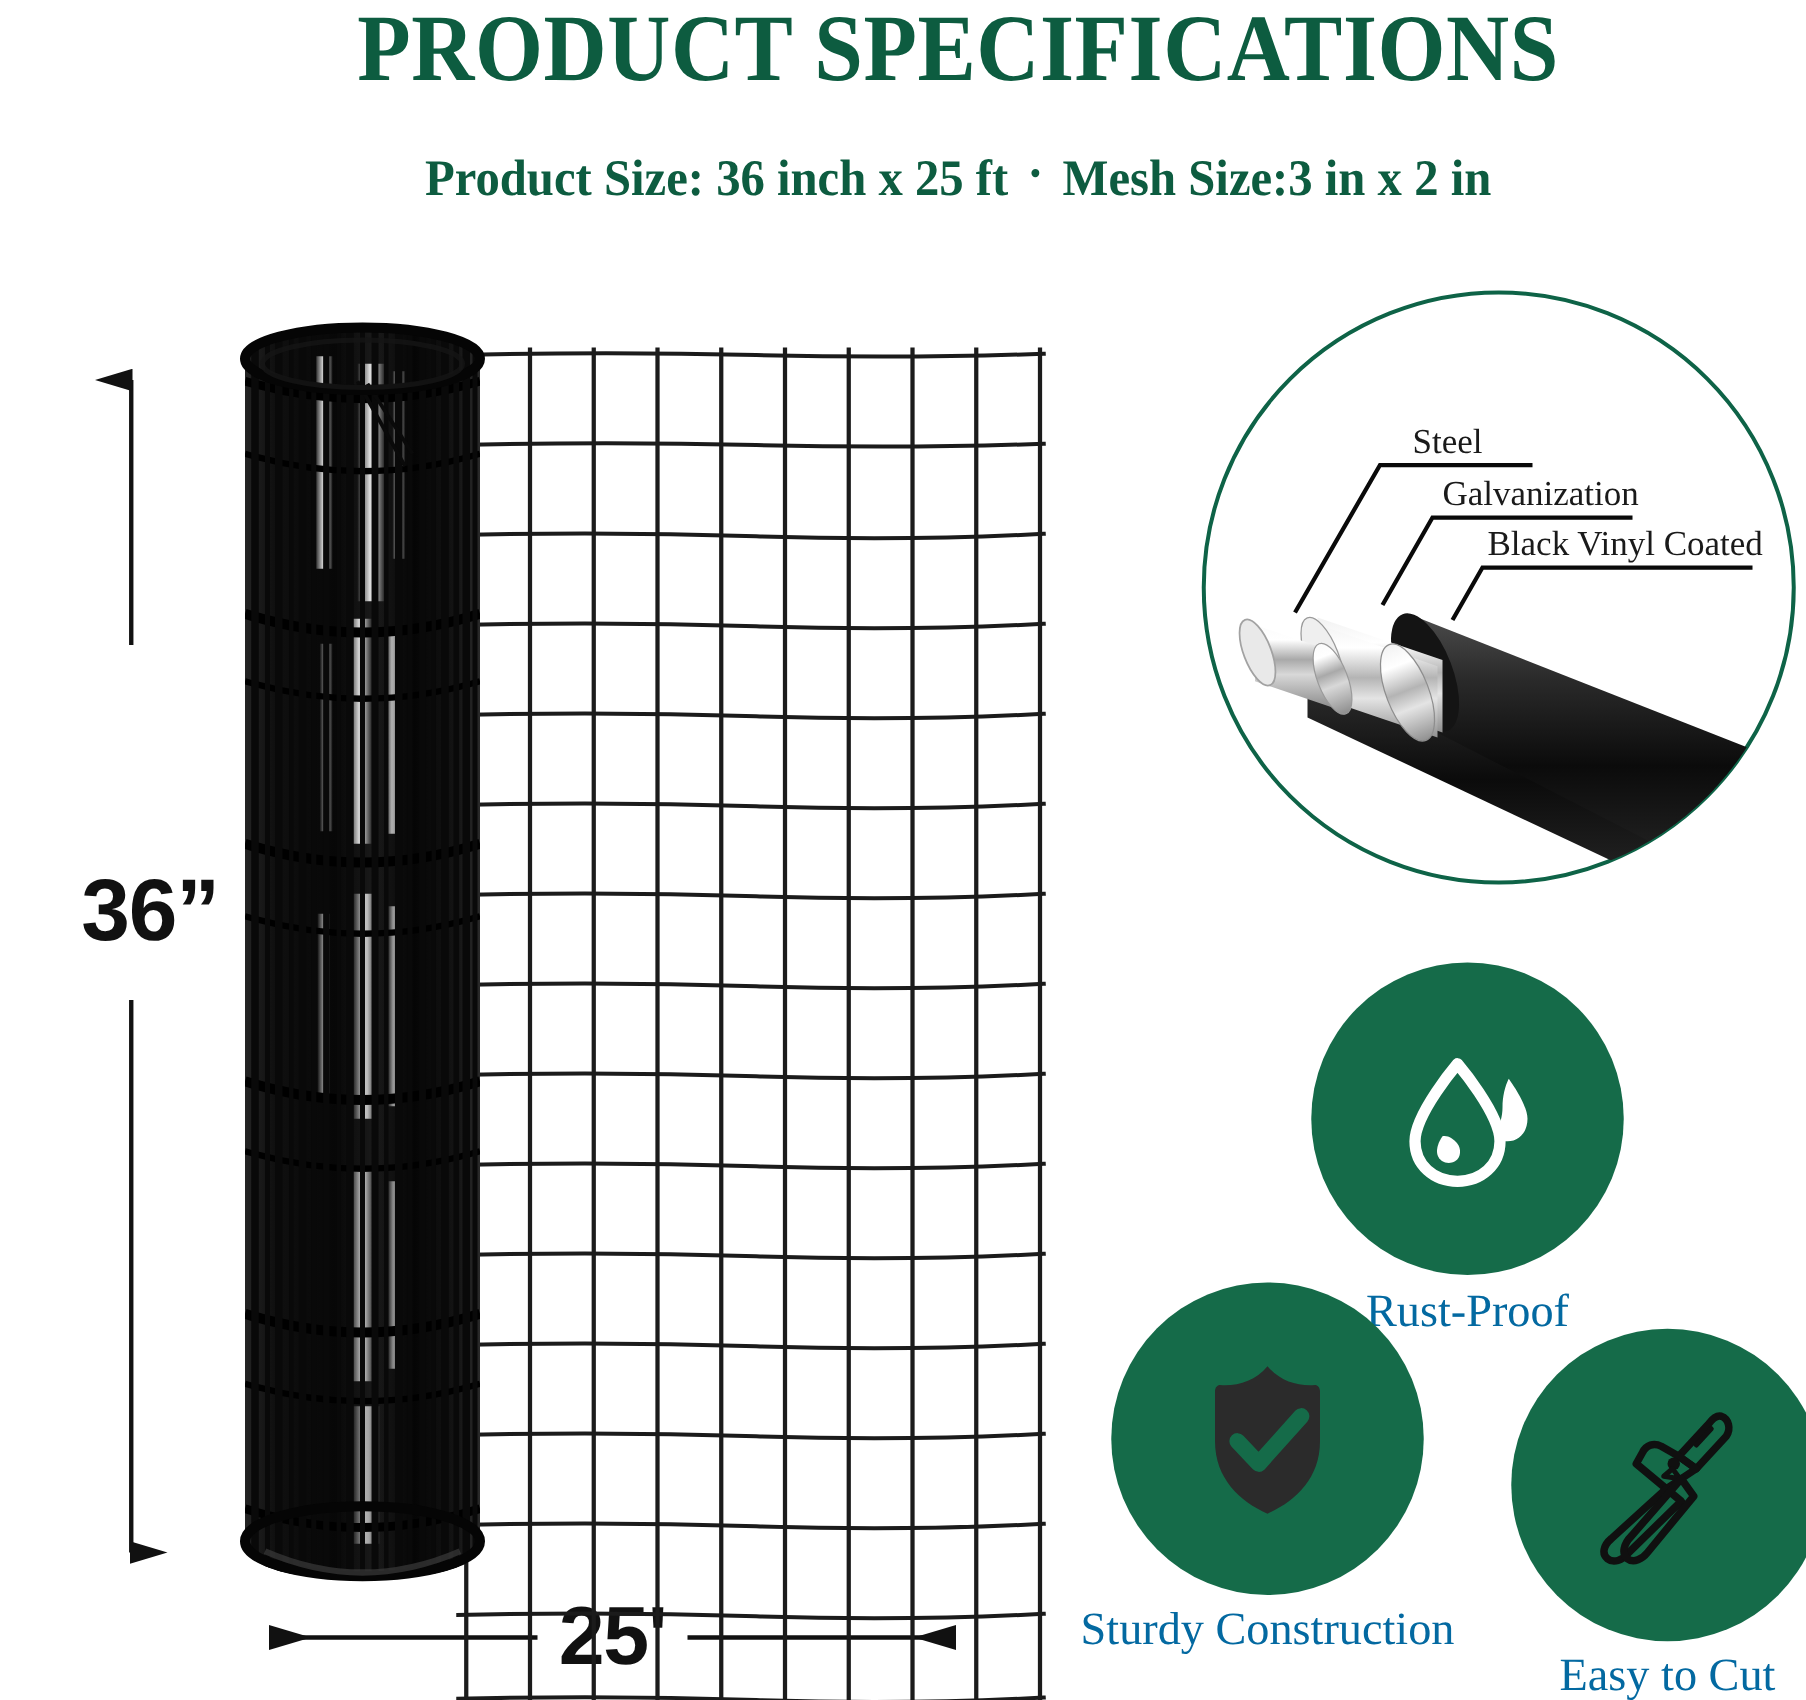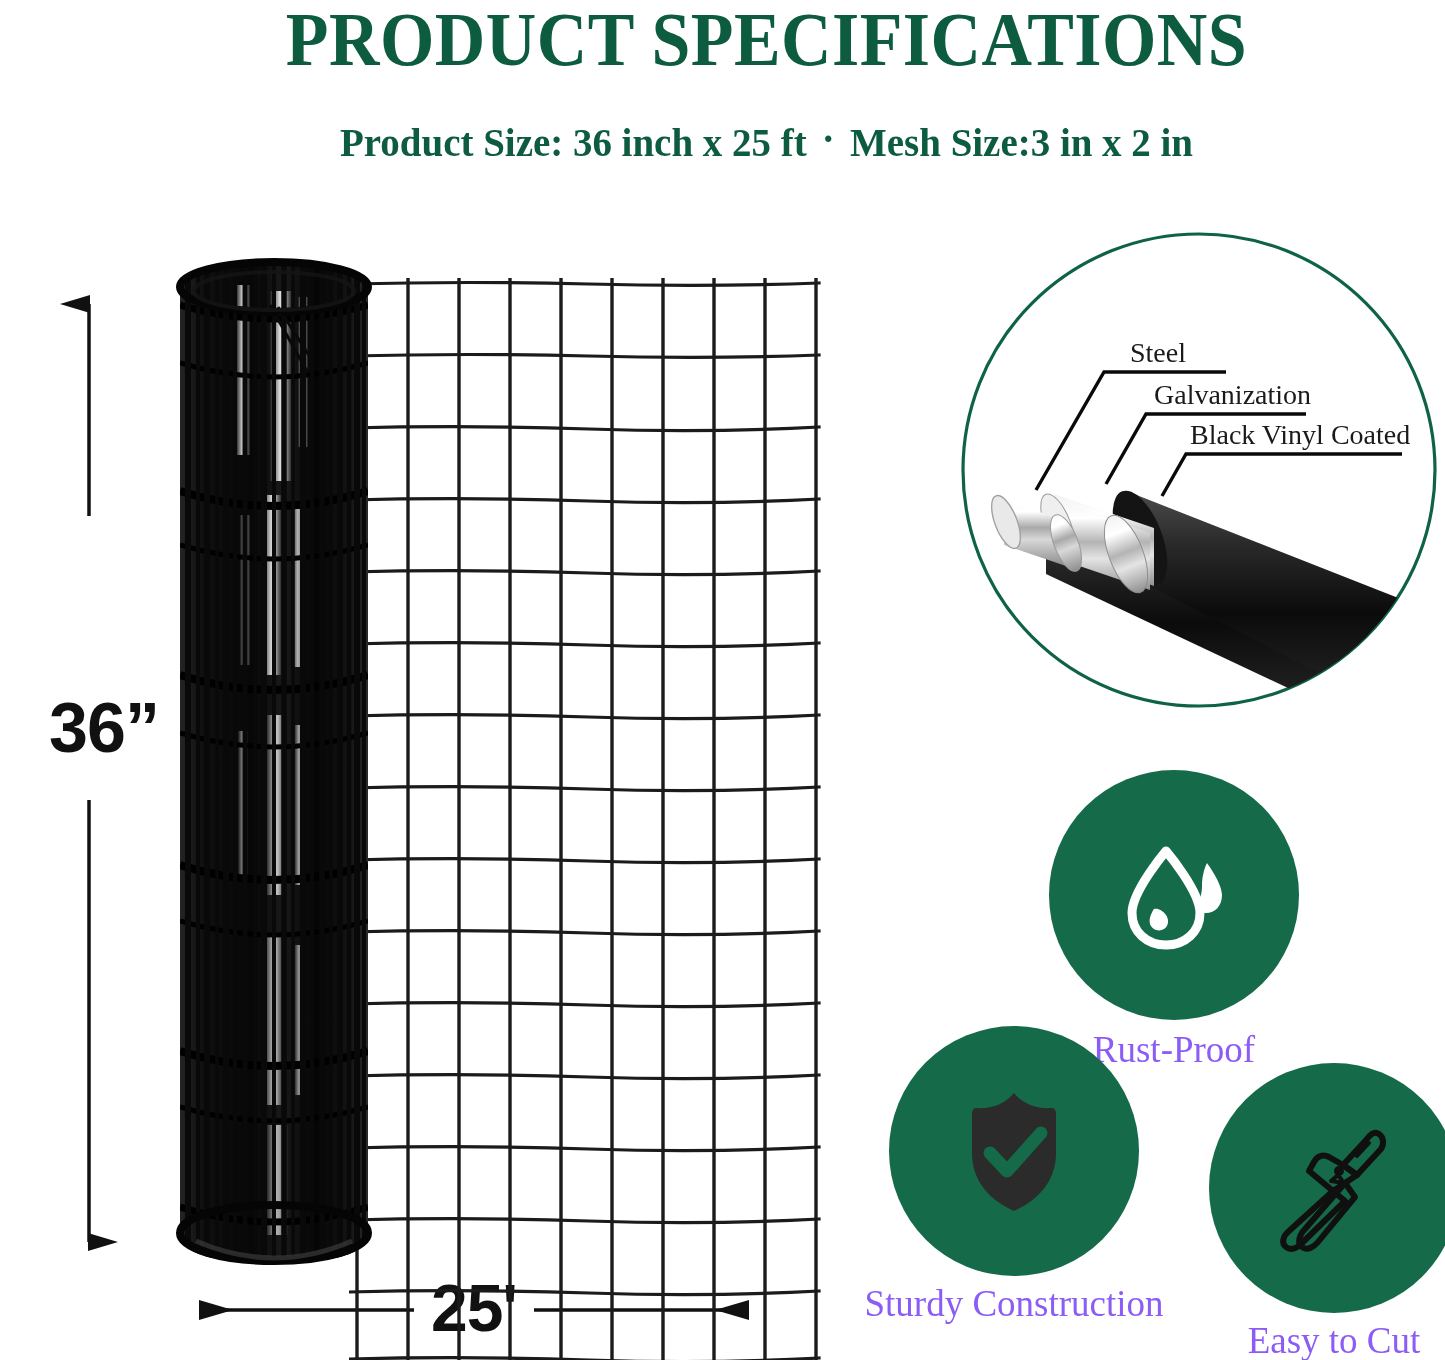--- a/index.html
+++ b/index.html
@@ -50,21 +50,21 @@
   #subtitle .sep {
     display: inline-block;
     padding: 0 16px;
     position: relative;
     top: -4px;
   }
 
   
   #left-panel {
     position: absolute;
-    left: 0;
+    left: 16px;
     top: 200px;
     width: 810px;
     height: 1160px;
   }
   #roll-svg, #mesh-svg, #dim-v-svg, #dim-h-svg {
     position: absolute;
     overflow: visible;
   }
   #roll-svg  { left: 130px; top: 45px;   }
   #mesh-svg  { left: 305px; top: 78px;   }
@@ -124,21 +124,21 @@
     border-radius: 50%;
     background: #156b49;
   }
   .badge-label {
     position: absolute;
     left: 50%;
     transform: translateX(-50%);
     white-space: nowrap;
     font-family: "Liberation Serif", serif;
     font-size: 37px;
-    color: #8b5cf6;
+    color: #0369a1;
     text-align: center;
   }
 
   #badge-rust        { left: 195px; top: 770px;  width: 250px; height: 250px; }
   #badge-rust .badge-disc  { width: 250px; height: 250px; }
   #badge-rust .badge-label { top: 258px; }
 
   #badge-sturdy      { left: 35px;  top: 1026px; width: 250px; height: 250px; text-decoration: underline; }
   #badge-sturdy .badge-disc  { width: 250px; height: 250px; }
   #badge-sturdy .badge-label { top: 256px; }

